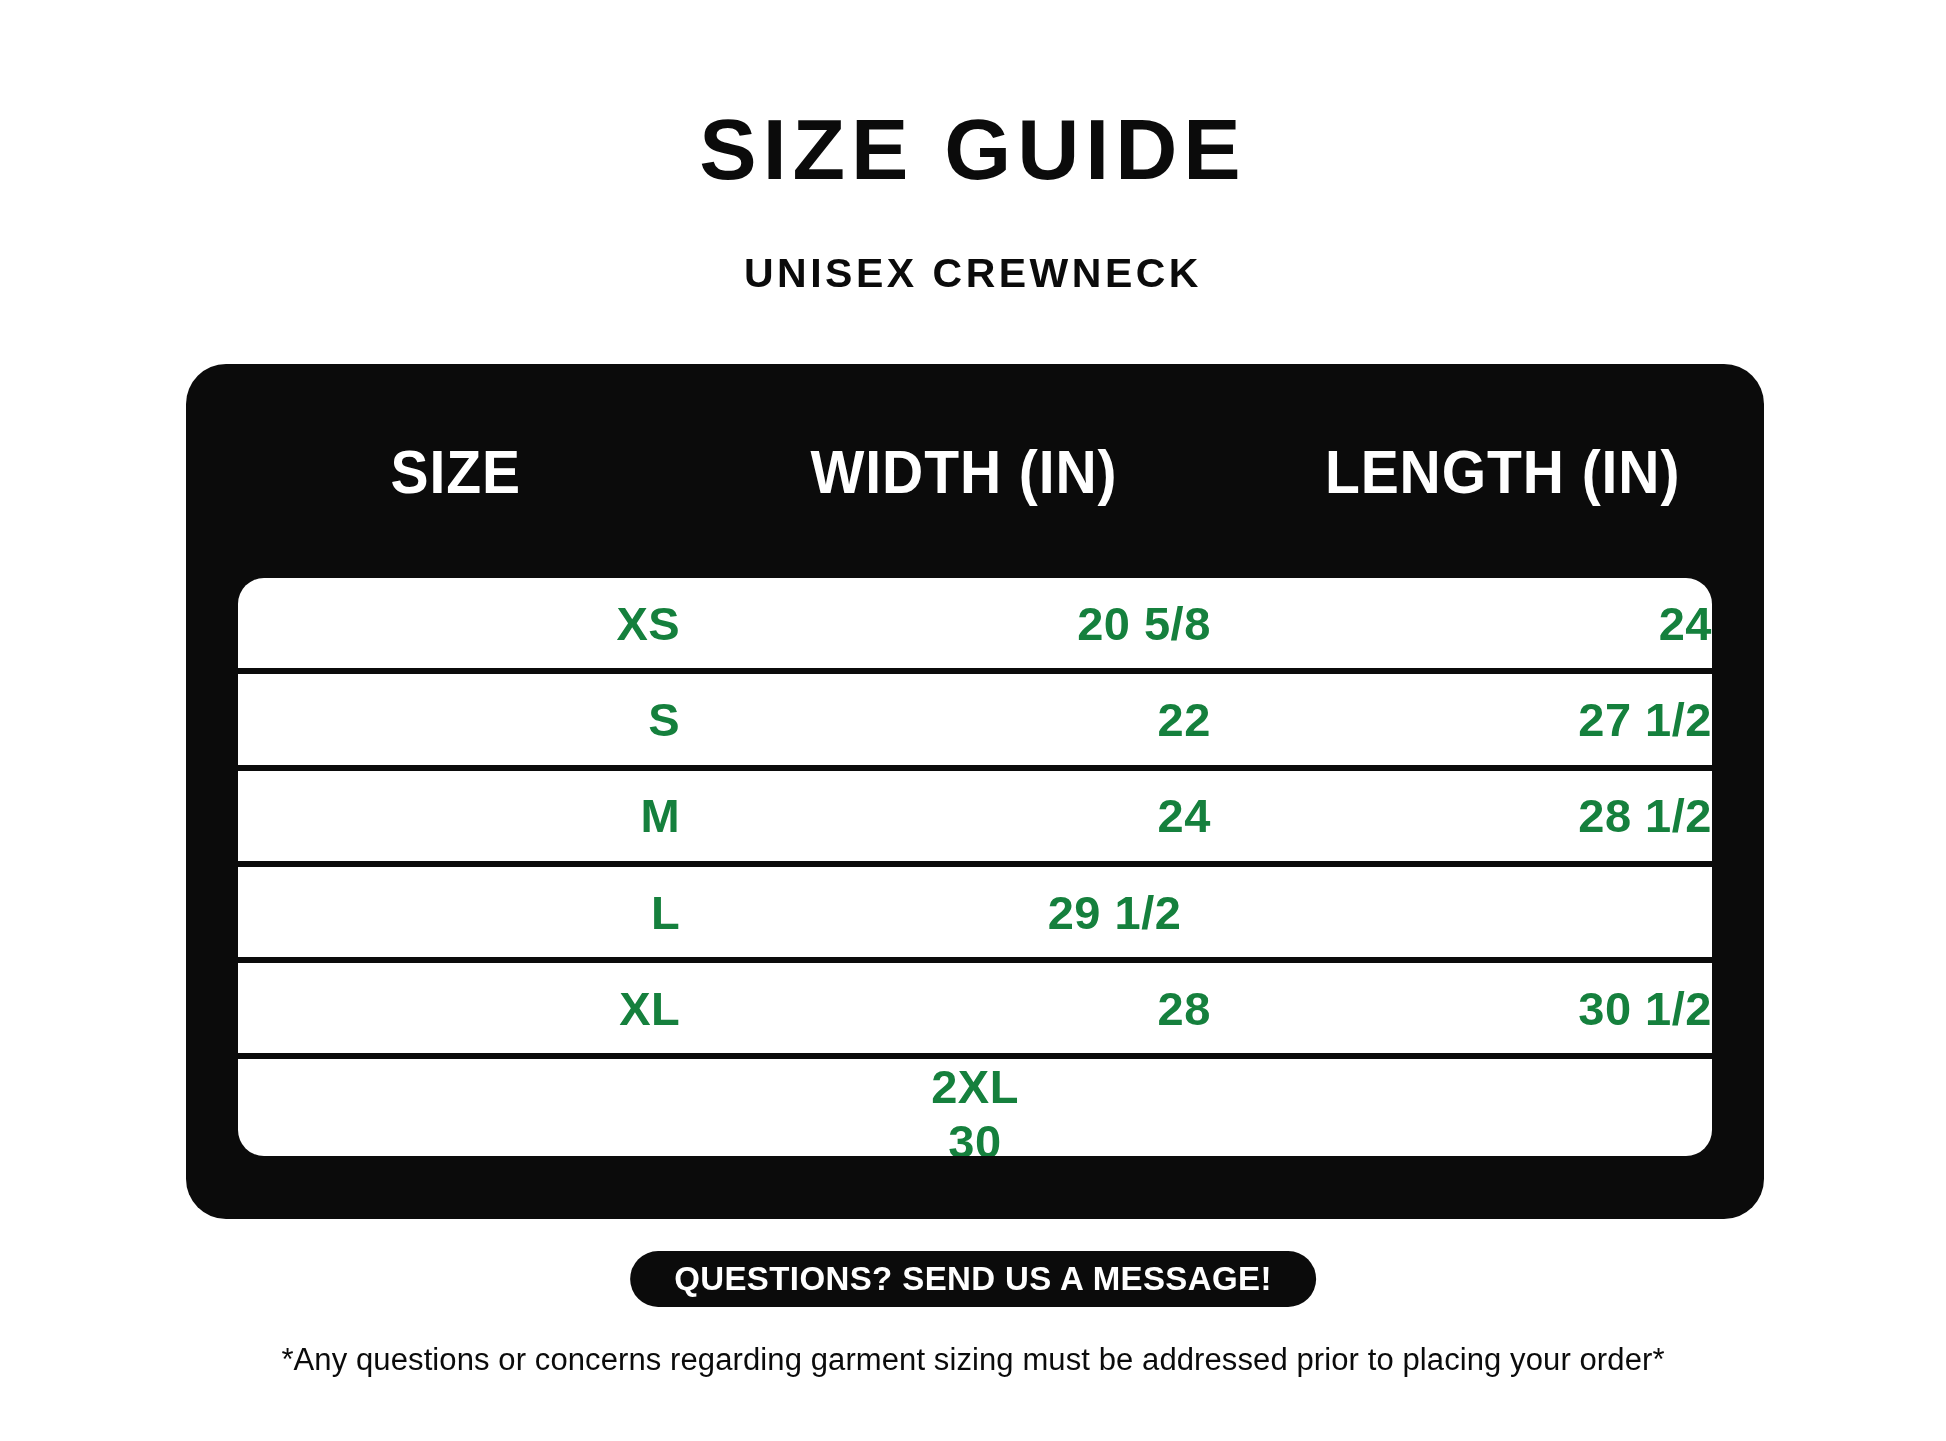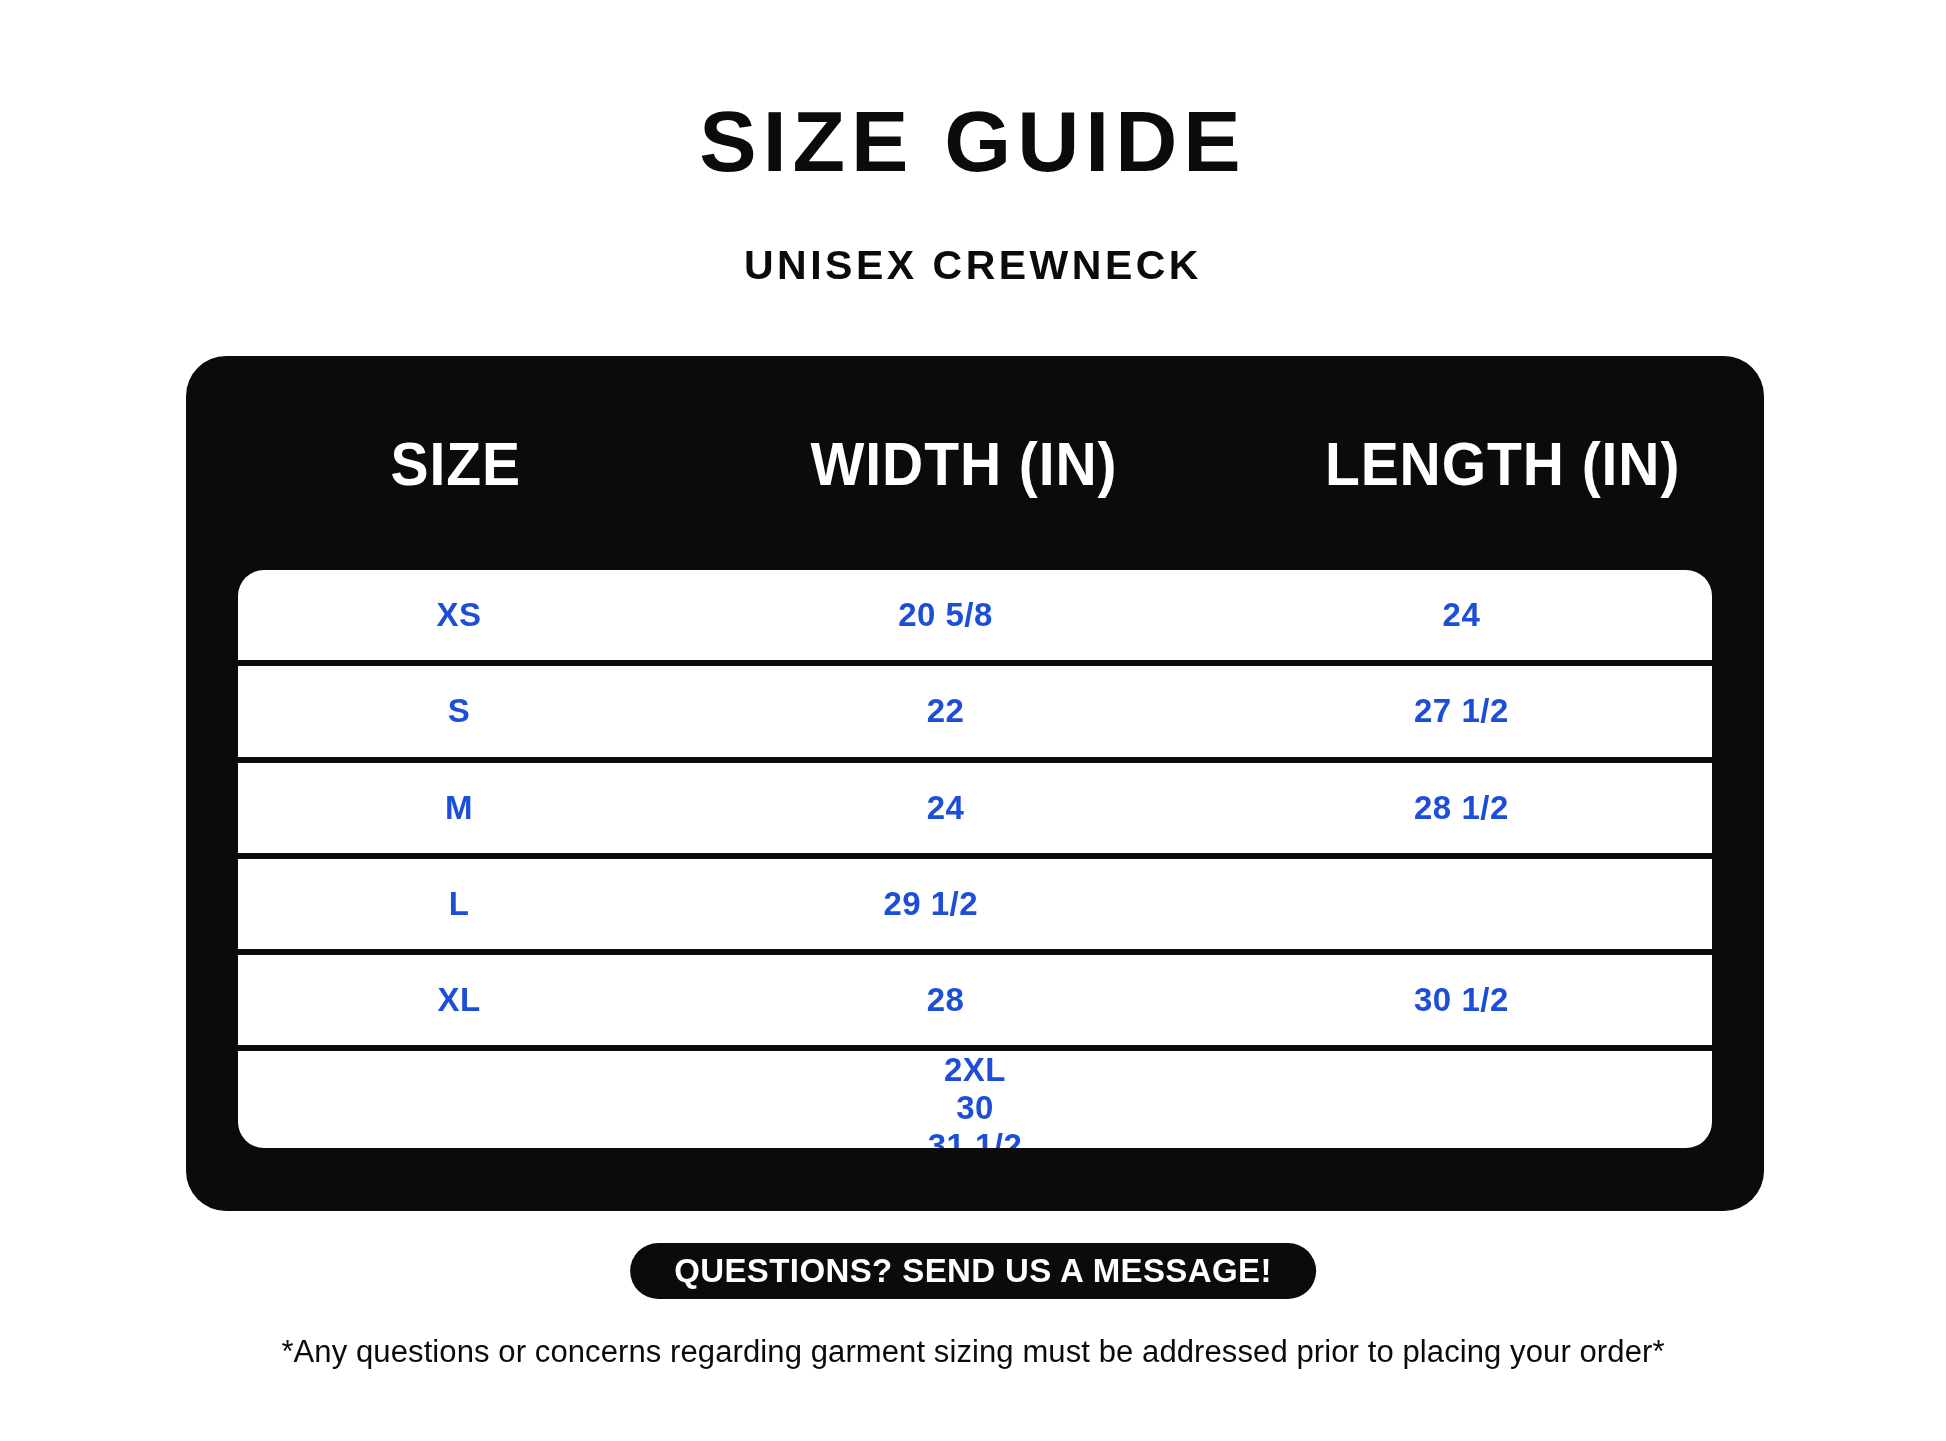--- a/index.html
+++ b/index.html
@@ -22,21 +22,21 @@
     box-sizing: border-box;
   }
 
   
   .title {
     text-align: center;
     font-size: 86px;
     line-height: 1;
     font-weight: 800;
     letter-spacing: 6px;
-    margin: 0;
+    margin: 8px;
     padding-top: 98px;
     color: #0b0b0b;
   }
   .subtitle {
     text-align: center;
     font-size: 41px;
     line-height: 1;
     font-weight: 700;
     letter-spacing: 3.5px;
     margin: 16px;
@@ -88,25 +88,25 @@
     height: 96.3px;
     border-bottom: 6px solid #0b0b0b;
     box-sizing: border-box;
   }
   .row:last-child {
     border-bottom: none;
     flex-direction: column;
   }
   .cell {
     flex: 0 0 33.3333%;
-    text-align: center;
-    font-size: 33px;
+    text-align: right;
+    font-size: 47px;
     font-weight: 700;
     letter-spacing: 0.5px;
-    color: #1d4ed8;
+    color: #15803d;
   }
   .col-size   { flex: 0 0 30%; }
   .col-width  { flex: 0 0 36%; }
   .col-length { flex: 0 0 34%; }
 
   
   .cta {
     position: absolute;
     left: 50%;
     transform: translateX(-50%);

